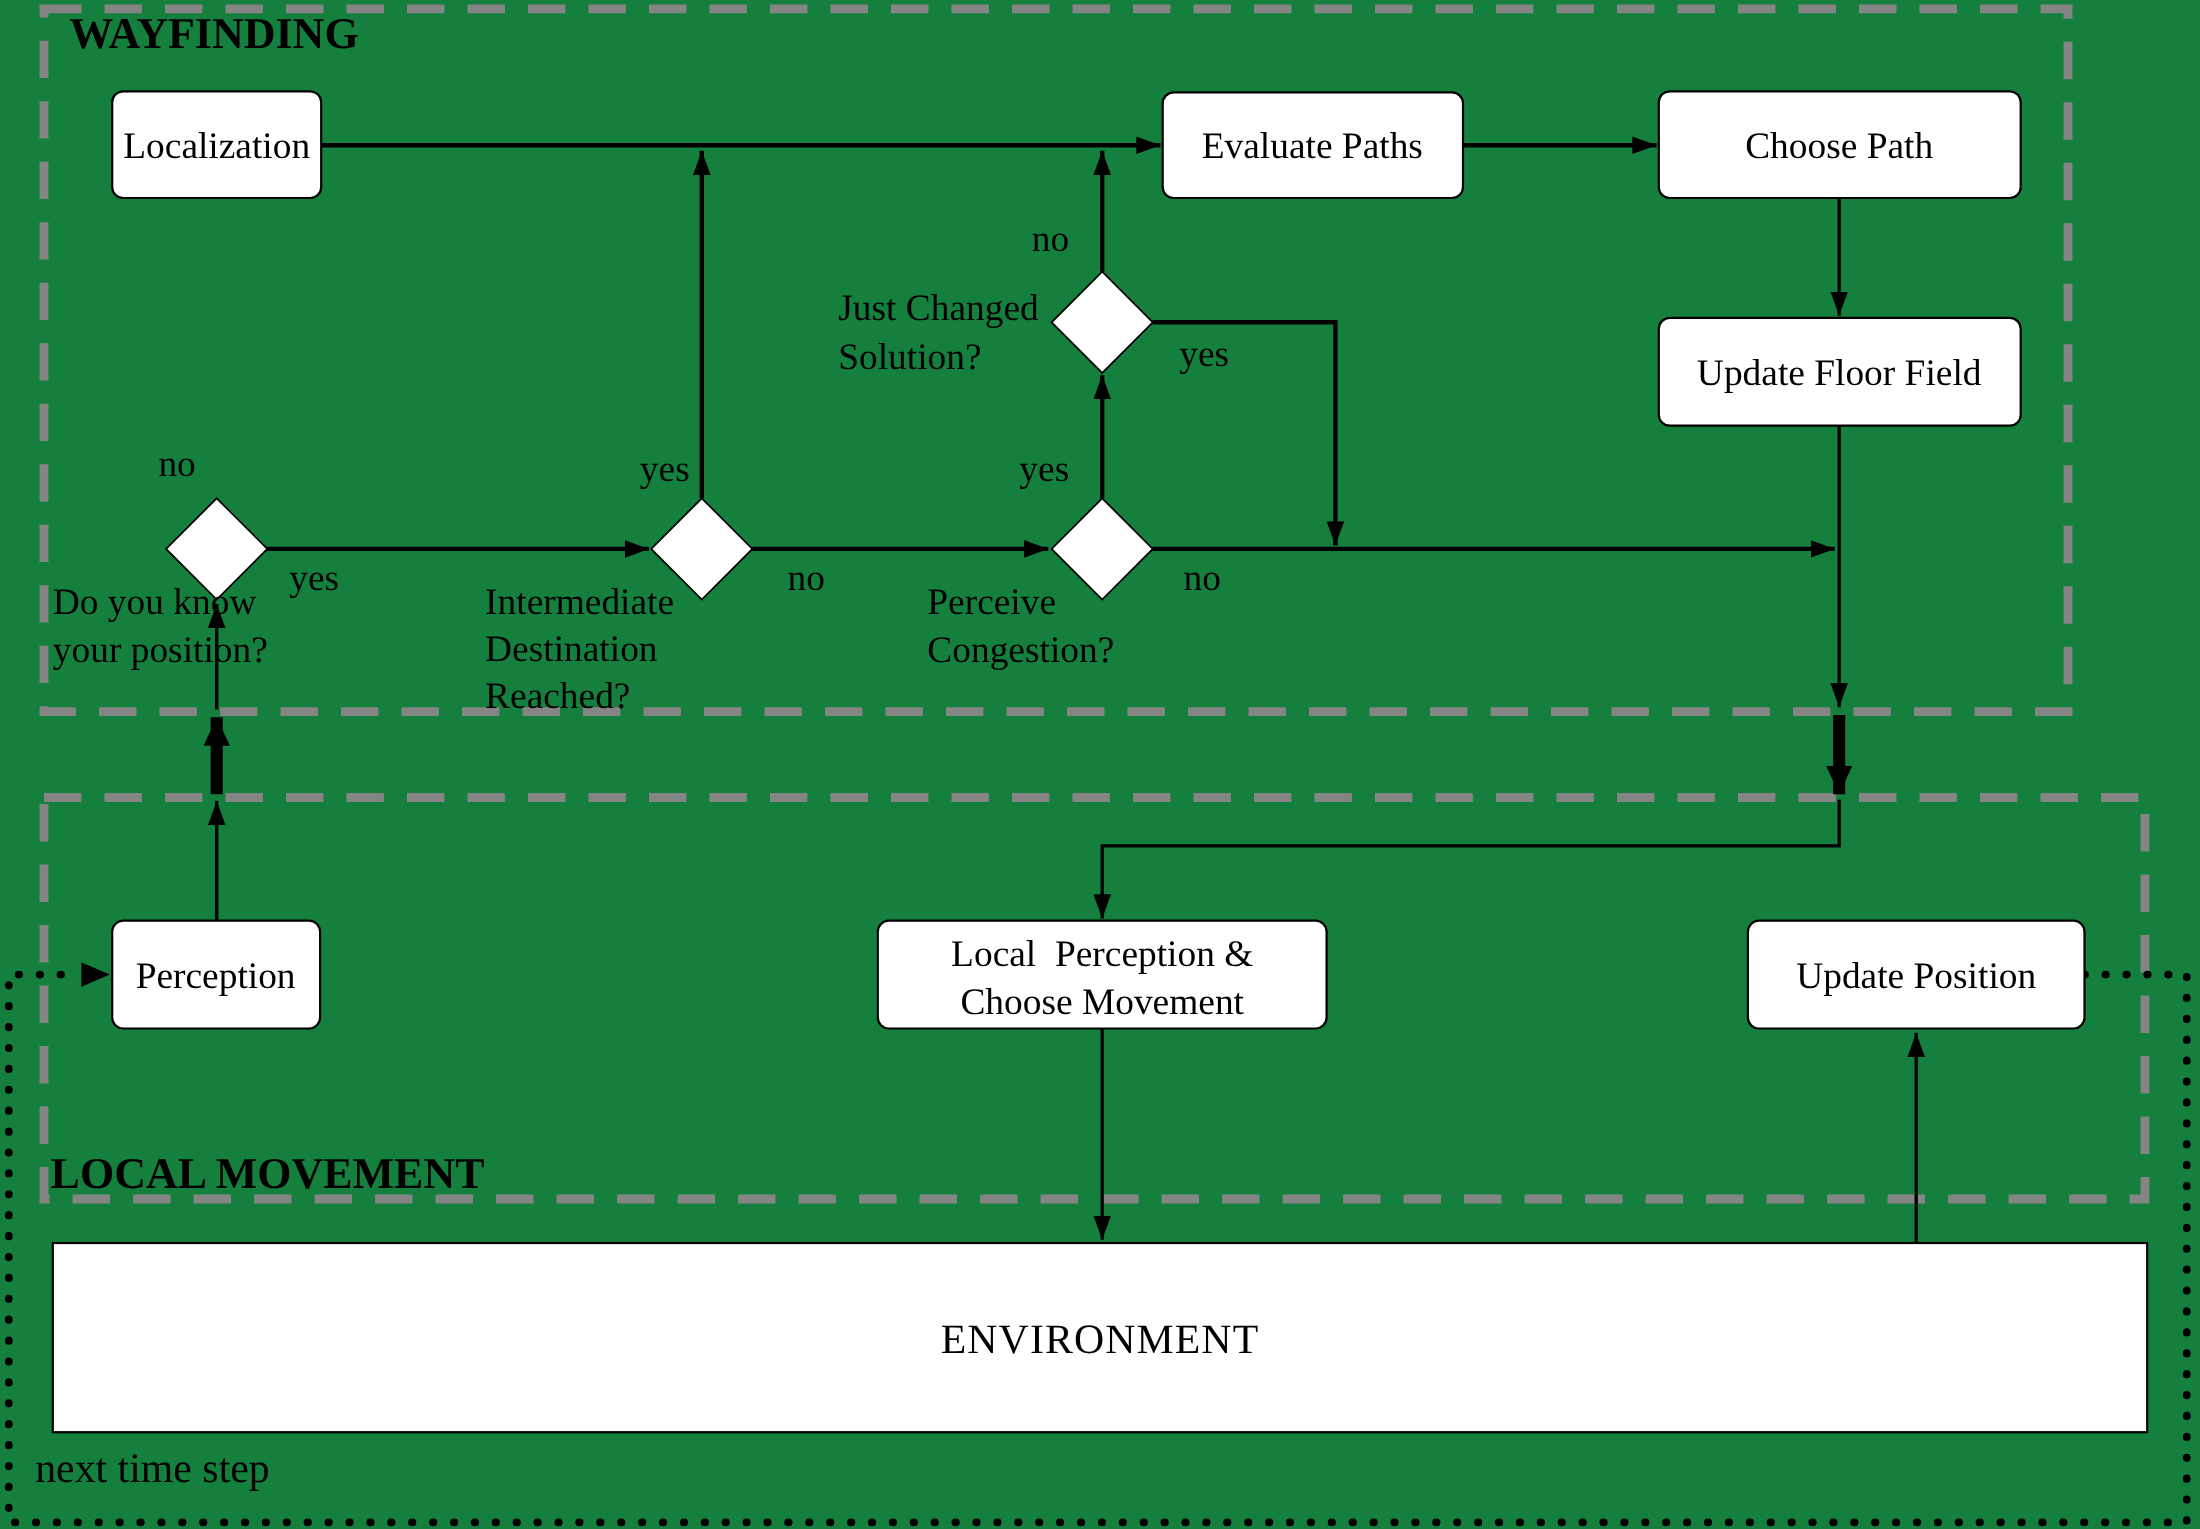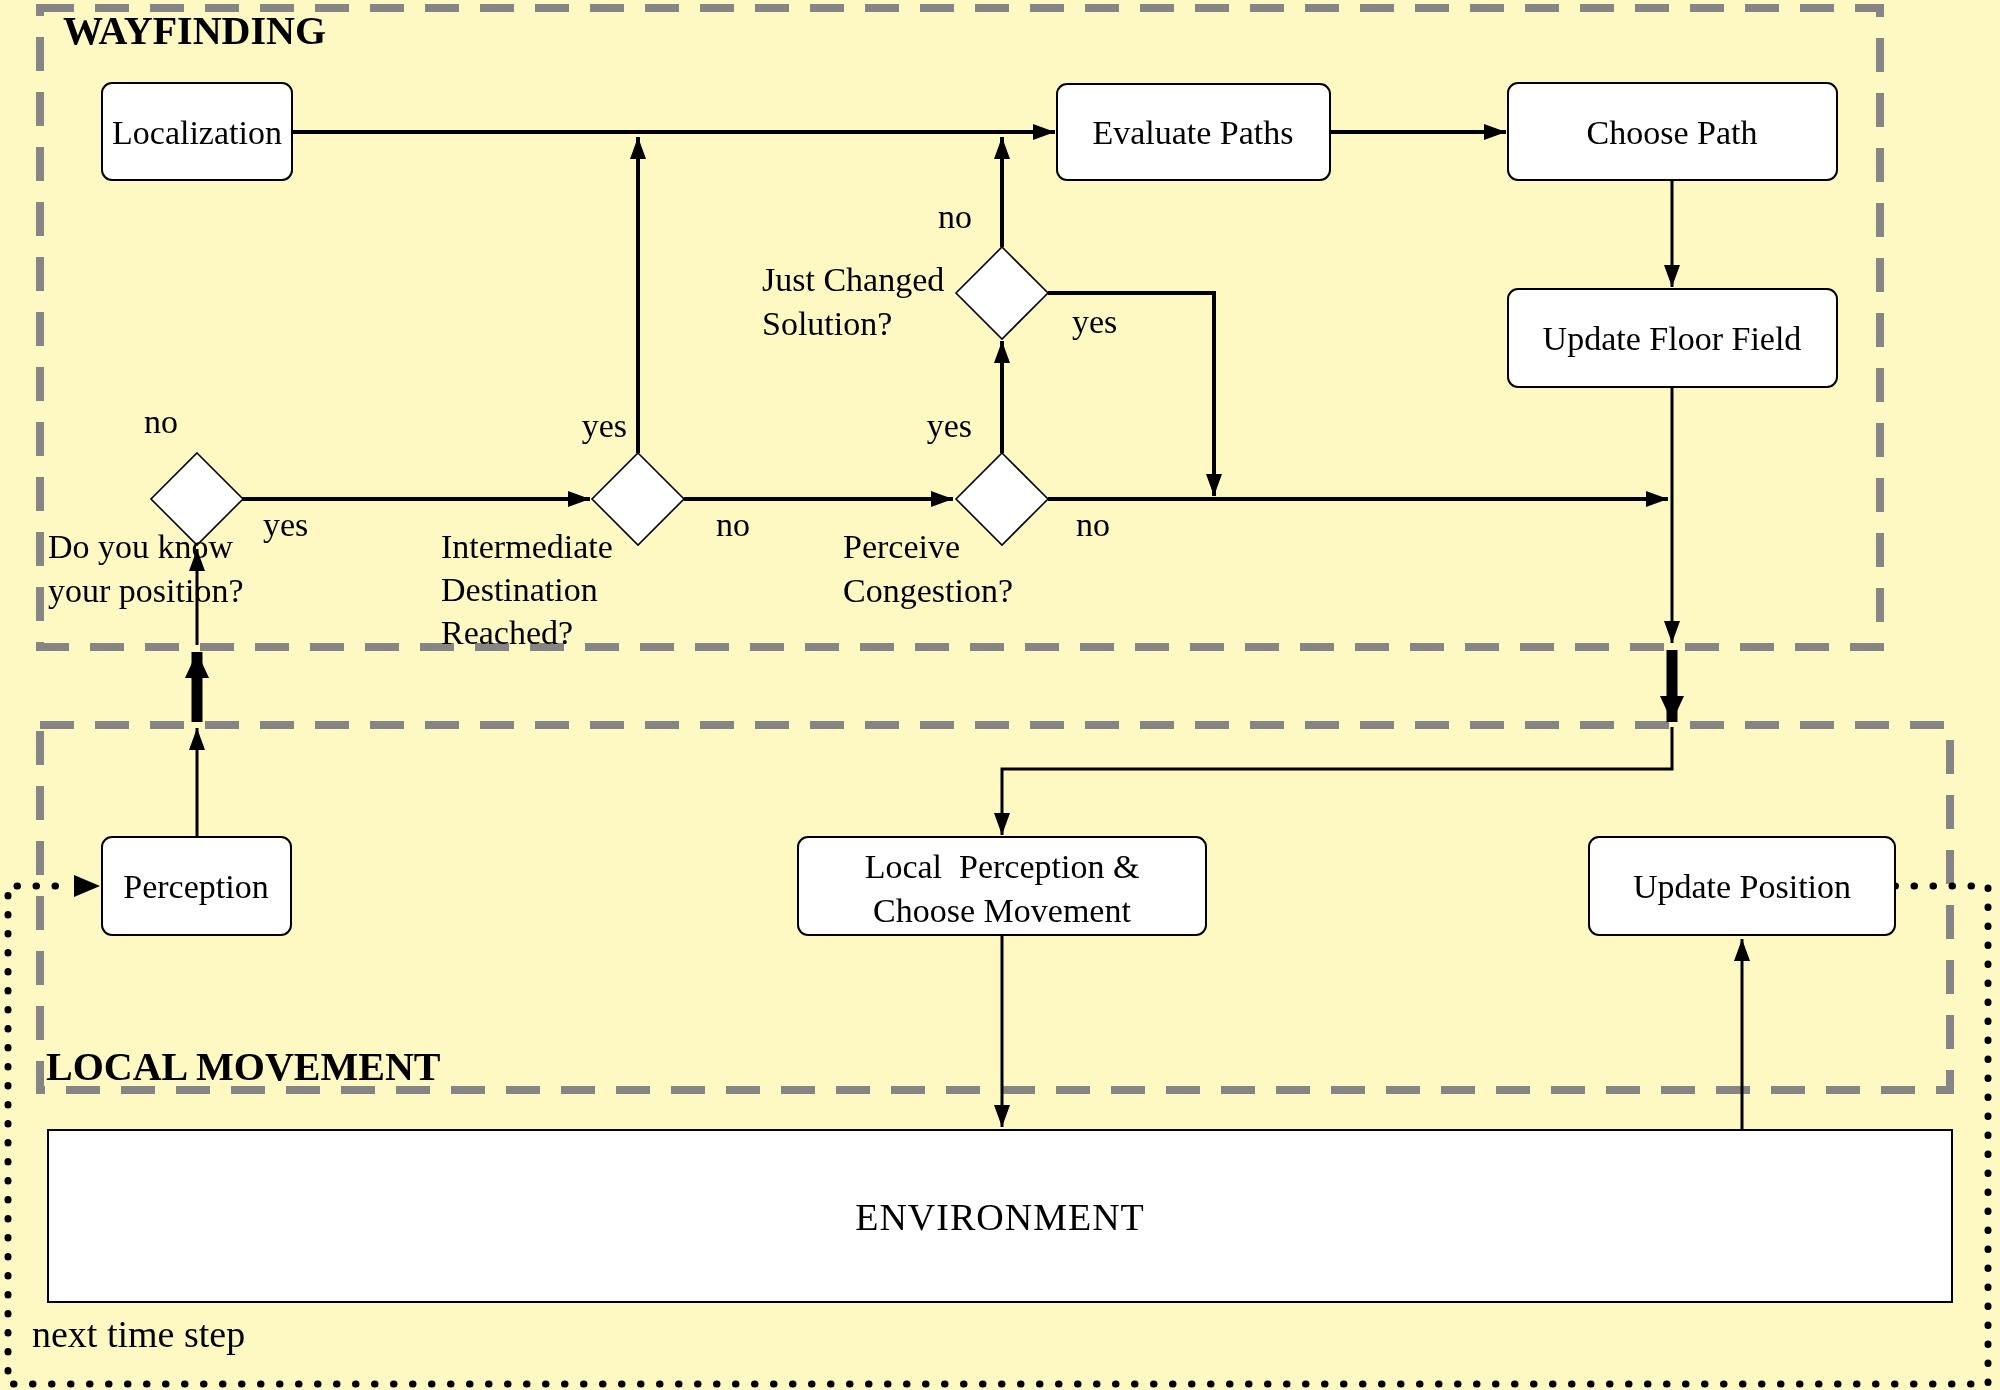--- a/index.html
+++ b/index.html
@@ -1,16 +1,16 @@
 <!DOCTYPE html>
 <html><head>
 <meta charset="utf-8">
 <style>
   html,body{margin:0;padding:0;background:#ffffff;}
-  .stage{width:2000px;height:1390px;position:relative;background:#fef9c3;}
+  .stage{width:2000px;height:1390px;position:relative;background:#15803d;}
   svg{display:block;font-family:"Liberation Serif","DejaVu Serif",serif;}
   .node-box{fill:#ffffff;stroke:#000000;stroke-width:2;}
   .diamond{fill:#ffffff;stroke:#000000;stroke-width:1.6;}
   .edge{fill:none;stroke:#000000;stroke-width:4;}
   .edge-thin{fill:none;stroke:#000000;stroke-width:3;}
   .edge-thick{fill:none;stroke:#000000;stroke-width:11;}
   .module{fill:none;stroke:#858585;stroke-width:8;stroke-dasharray:34 21;}
   .dotted{fill:none;stroke:#000000;stroke-width:7;stroke-dasharray:0.5 18.5;stroke-linecap:round;}
   .node-label{font-size:34px;fill:#000;text-anchor:middle;}
   .q-label{font-size:34px;fill:#000;}

